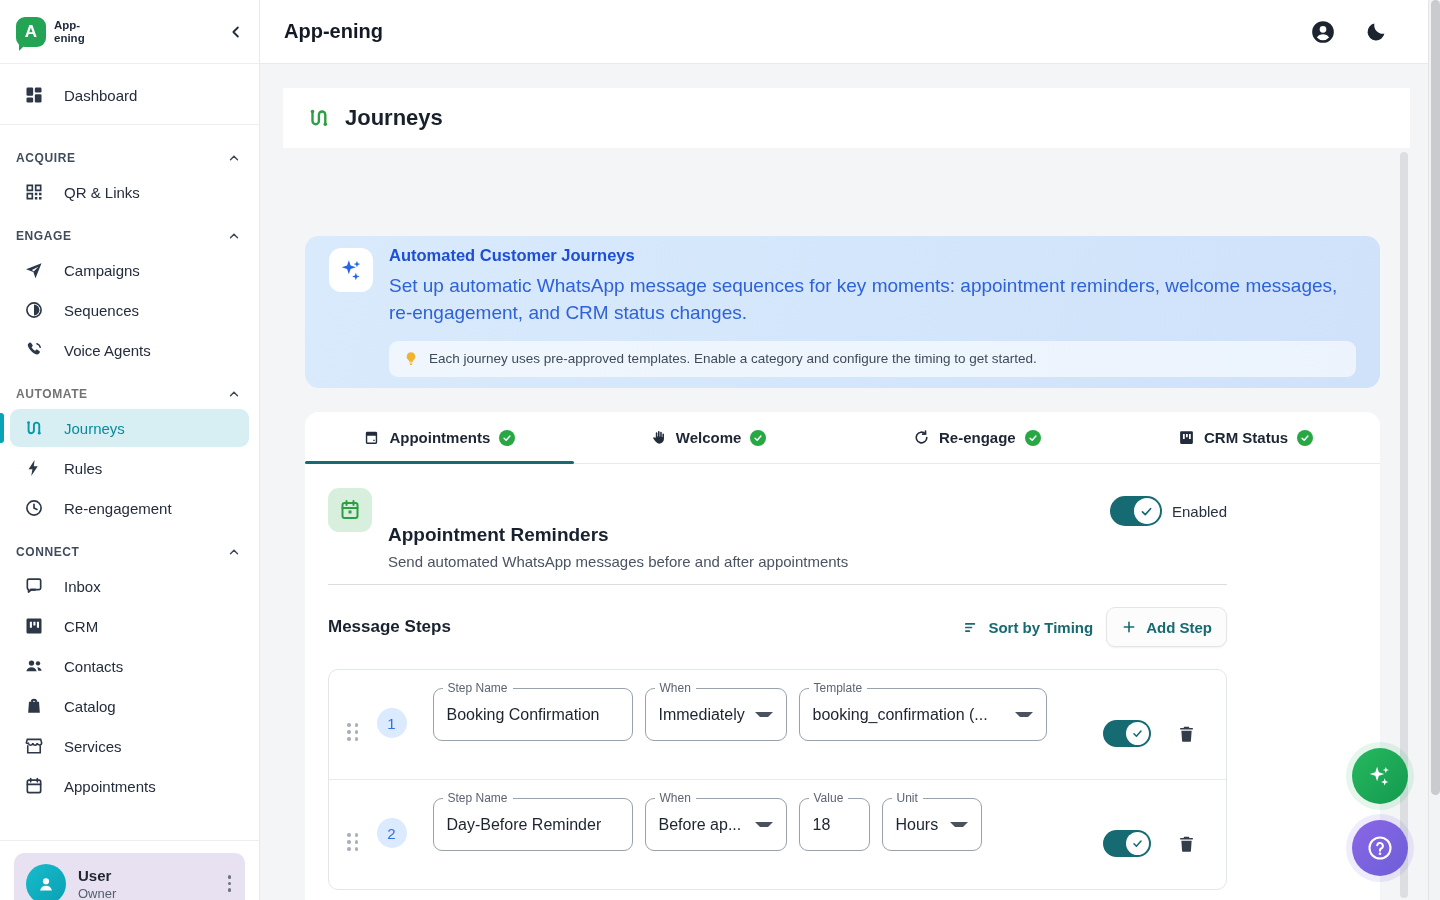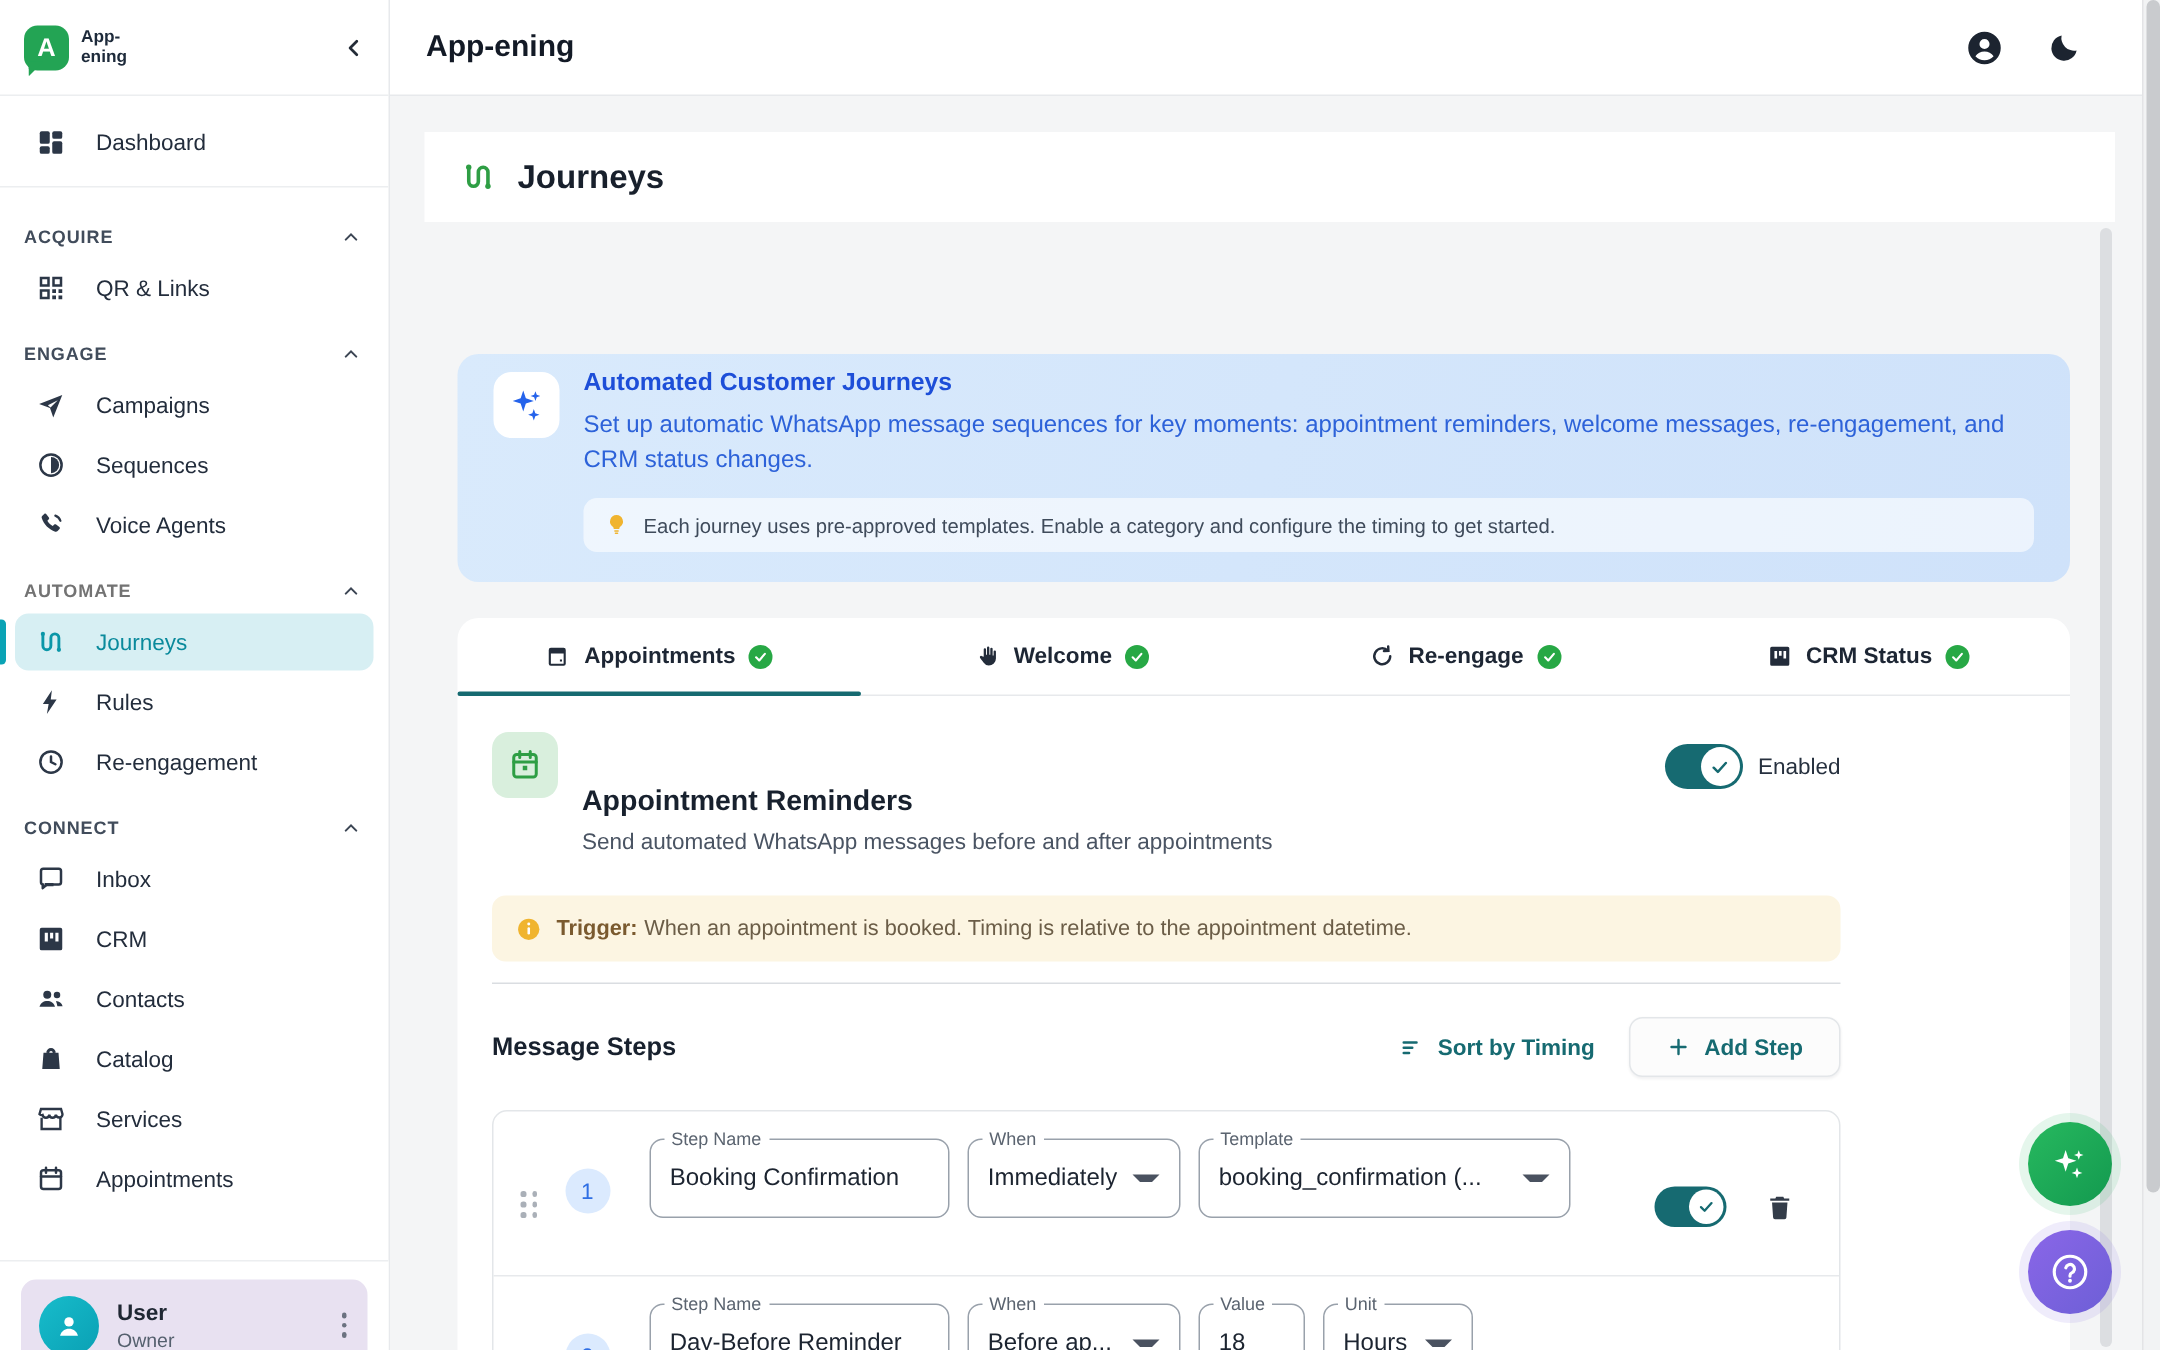--- a/index.html
+++ b/index.html
@@ -44,21 +44,21 @@
   .page-bar { position:absolute; left:23px; top:24px; width:1127px; height:60px; background:#fff; display:flex; align-items:center; padding:0 24px; }
   .page-bar .ptitle { font-size:22px; font-weight:600; color:#18202c; margin-left:14px; }
   .route-icon { color:#2e9e44; }
 
   .scrollwrap { position:absolute; left:0; top:88px; width:1168px; height:748px; overflow:hidden; }
 
   .banner { position:absolute; left:45px; top:84px; width:1075px; height:152px; border-radius:14px; background:linear-gradient(105deg,#d9eafc, #cfe2fa); padding:8px 24px 0 24px; display:flex; }
   .spark-tile { width:44px; height:44px; background:#fff; border-radius:12px; display:flex; align-items:center; justify-content:center; color:#2563eb; flex:none; margin-top:4px; }
   .banner-body { margin-left:16px; flex:1; }
   .banner-title { font-size:16.5px; font-weight:bold; color:#1d4ed8; margin-top:2px; }
-  .banner-text { font-size:16px; color:#2d62d9; line-height:1.42; margin-top:8px; max-width:980px; }
+  .banner-text { font-size:19px; color:#2d62d9; line-height:1.42; margin-top:8px; max-width:980px; }
   .tip-box { margin-top:14px; background:rgba(255,255,255,.6); border-radius:9px; height:36px; display:flex; align-items:center; padding:0 14px; gap:10px; }
   .tip-text { font-size:13.5px; color:#3f4b5b; }
 
   .tabs-card { position:absolute; left:45px; top:260px; width:1075px; height:640px; background:#fff; border-radius:14px 14px 0 0; }
   .tabs-row { height:52px; display:flex; border-bottom:1px solid #e7e9ec; }
   .tab { flex:1; display:flex; align-items:center; justify-content:center; gap:9px; font-size:15px; font-weight:600; color:#1d2634; cursor:pointer; position:relative; }
   .tab .ticon { color:#232c3a; }
   .tab.active:after { content:""; position:absolute; left:0; bottom:-1px; height:3px; width:100%; background:#166a71; border-radius:2px; }
   .check-badge { width:16px; height:16px; border-radius:50%; background:#27a845; display:flex; align-items:center; justify-content:center; }
 
@@ -78,21 +78,21 @@
   .enabled-lbl { font-size:15px; color:#27313f; }
 
   .trigger { width:899px; margin-top:27px; background:#fcf5e2; border-radius:9px; min-height:44px; display:flex; align-items:center; gap:10px; padding:0 16px; }
   .trigger-label { font-size:14.5px; font-weight:bold; color:#7a5a2f; }
   .trigger-text { font-size:14.5px; color:#6b5d47; }
   .divider { width:899px; border-top:1px solid #dadde1; margin-top:14px; }
 
   .steps-head { width:899px; display:flex; align-items:center; margin-top:22px; }
   .steps-title { font-size:17px; font-weight:bold; color:#18212e; }
   .sort-link { margin-left:auto; display:flex; align-items:center; gap:8px; color:#166a71; font-size:15px; font-weight:600; cursor:pointer; }
-  .add-btn { margin-left:23px; height:40px; padding:0 24px; border:1px solid #e3e6e9; border-radius:9px; background:#fcfcfc; box-shadow:0 1px 2px rgba(16,24,40,.06); color:#166a71; font-size:15px; font-weight:600; display:flex; align-items:center; gap:9px; cursor:pointer; }
+  .add-btn { margin-left:13px; height:40px; padding:0 14px; border:1px solid #e3e6e9; border-radius:9px; background:#fcfcfc; box-shadow:0 1px 2px rgba(16,24,40,.06); color:#166a71; font-size:15px; font-weight:600; display:flex; align-items:center; gap:9px; cursor:pointer; }
 
   .steps-box { width:899px; margin-top:22px; border:1px solid #e3e6e9; border-radius:10px; background:#fff; }
   .step-row { padding:18px 30px 32px 18px; display:flex; align-items:flex-start; }
   .step-row + .step-row { border-top:1px solid #e7e9ec; }
   .drag { display:grid; grid-template-columns:repeat(2,4px); gap:3.5px; margin-top:35px; cursor:grab; }
   .drag i { width:3.5px; height:3.5px; border-radius:50%; background:#aab0b8; }
   .step-num { width:30px; height:30px; border-radius:50%; background:#dbeafe; color:#2f6fe4; font-size:15px; display:flex; align-items:center; justify-content:center; margin:20px 0 0 18px; flex:none; }
   .fields-col { margin-left:26px; flex:1; }
   .frow { display:flex; gap:12px; }
   .field { position:relative; height:53px; border:1px solid #99a1ab; border-radius:9px; background:#fff; display:flex; align-items:center; padding:0 13px; }
@@ -401,29 +401,20 @@
               <span class="knob">
                   <svg width="15" height="15" viewBox="0 0 24 24" fill="none" stroke="currentColor" stroke-width="2.6" stroke-linecap="round" stroke-linejoin="round">
                     <polyline points="5.5 12.5 10 17 18.5 7.5"></polyline>
                   </svg>
                 </span>
             </div>
             <span class="enabled-lbl">Enabled</span>
           </div>
         </div>
 
-        <div class="trigger">
-          <svg width="17" height="17" viewBox="0 0 24 24">
-              <circle cx="12" cy="12" r="10" fill="#f0b42f"></circle>
-              <rect x="10.8" y="10" width="2.4" height="7" rx="1.2" fill="#fff"></rect>
-              <circle cx="12" cy="7" r="1.4" fill="#fff"></circle>
-            </svg>
-          <span><span class="trigger-label">Trigger:</span>
-          <span class="trigger-text">When an appointment is booked. Timing is relative to the appointment datetime.</span></span>
-        </div>
 
         <div class="divider"></div>
 
         <div class="steps-head">
           <span class="steps-title">Message Steps</span>
           <span class="sort-link">
             <svg width="17" height="17" viewBox="0 0 24 24" fill="none" stroke="currentColor" stroke-width="2.4" stroke-linecap="round">
                 <path d="M4 7h12M4 12h8M4 17h5"></path>
               </svg>
             <span>Sort by Timing</span>

